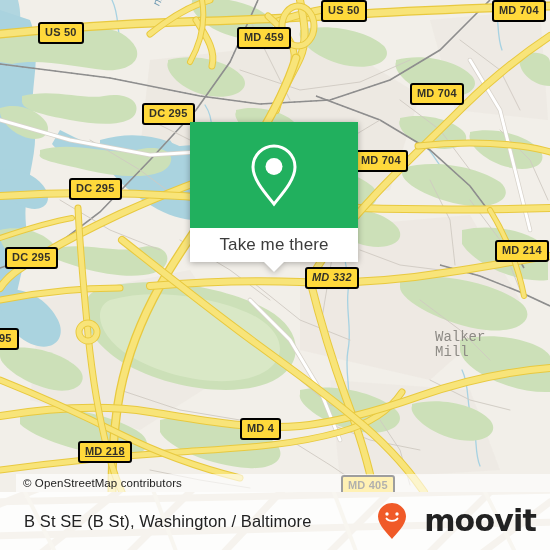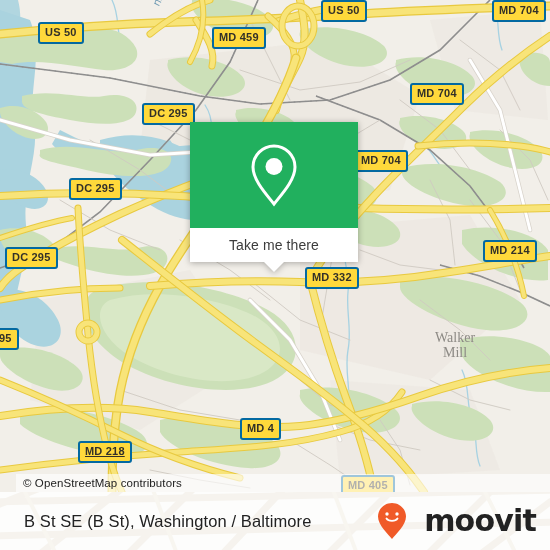--- a/index.html
+++ b/index.html
@@ -45,41 +45,40 @@
     box-sizing: border-box;
     background: rgba(255,255,255,0.62);
     letter-spacing: 0.1px;
     white-space: nowrap;
   }
 
   
   .shield {
     position: absolute;
     background: #ffd93b;
-    border: 2px solid #0369a1;
+    border: 2px solid #000000;
     border-radius: 3px;
     color: #333129;
     font-size: 11px;
     font-weight: bold;
     line-height: 1;
     padding: 3px 5px 4px 5px;
     white-space: nowrap;
     letter-spacing: 0.2px;
     box-sizing: border-box;
     font-family: "Liberation Sans", sans-serif;
   }
 
   .place-label {
     position: absolute;
     color: #8d8a85;
     font-size: 14px;
     line-height: 15px;
-    text-align: center;
     white-space: pre;
-    font-family: Liberation Serif, serif;
+    font-family: Liberation Mono, monospace;
   }
 
   .river-label {
     position: absolute;
     color: #6f9ab3;
     font-size: 11px;
     white-space: nowrap;
     transform-origin: left top;
     font-family: "Liberation Sans", sans-serif;
   }
@@ -102,21 +101,21 @@
   .poi-card-white {
     background: #ffffff;
     height: 34px;
     display: flex;
     align-items: center;
     justify-content: center;
     position: relative;
   }
   .poi-card-label {
     color: #3c3c3c;
-    font-size: 14px;
+    font-size: 17px;
     letter-spacing: 0.1px;
     font-family: "Liberation Sans", sans-serif;
   }
   .poi-card-tail {
     position: absolute;
     left: 50%;
     bottom: -10px;
     margin-left: -11px;
     width: 0; height: 0;
     border-left: 11px solid transparent;
@@ -364,30 +363,30 @@
         <path class="rd" stroke-width="4" d="M202,0 C206,22 200,44 190,62"></path>
       </g>
     </svg>
 
     <div class="place-label" style="left:435px; top:330px;">Walker
 Mill</div>
 
     <div class="river-label" style="left:150px; top:2px; transform:rotate(-62deg);">nacostia</div>
 
     <div class="shield" style="left:38px;  top:22px;">US 50</div>
-    <div class="shield" style="left:212px; top:27px;">MD 459</div>
+    <div class="shield" style="left:237px; top:27px;">MD 459</div>
     <div class="shield" style="left:321px; top:0px;">US 50</div>
     <div class="shield" style="left:492px; top:0px;">MD 704</div>
     <div class="shield" style="left:410px; top:83px;">MD 704</div>
     <div class="shield" style="left:142px; top:103px;">DC 295</div>
     <div class="shield" style="left:354px; top:150px;">MD 704</div>
     <div class="shield" style="left:69px;  top:178px;">DC 295</div>
     <div class="shield" style="left:5px;   top:247px;">DC 295</div>
-    <div class="shield" style="left:483px; top:240px;">MD 214</div>
-    <div class="shield" style="left:305px; top:267px;">MD 332</div>
+    <div class="shield" style="left:495px; top:240px;">MD 214</div>
+    <div class="shield" style="left:305px; top:267px;font-style:italic;">MD 332</div>
     <div class="shield" style="left:240px; top:418px;">MD 4</div>
     <div class="shield" style="left:78px;  top:441px;text-decoration:underline;">MD 218</div>
     <div class="shield" style="left:341px; top:475px;">MD 405</div>
     <div class="shield" style="left:-8px;  top:328px;">95</div>
 
     <div class="poi-card">
       <div class="poi-card-green">
         <svg width="54" height="66" viewBox="0 0 54 66">
           <path d="M27 4 C15.5 4 6 13.4 6 25 C6 38 19 52 27 62 C35 52 48 38 48 25 C48 13.4 38.5 4 27 4 Z" fill="none" stroke="#ffffff" stroke-width="3"></path>
           <circle cx="27" cy="24.5" r="8.5" fill="#ffffff"></circle>

